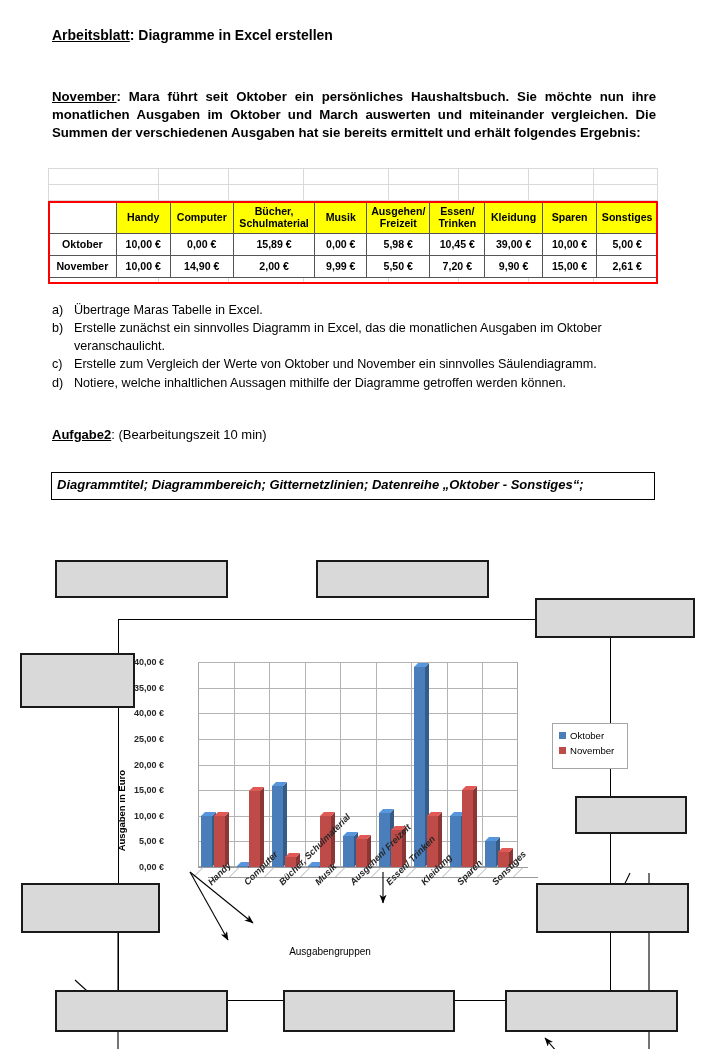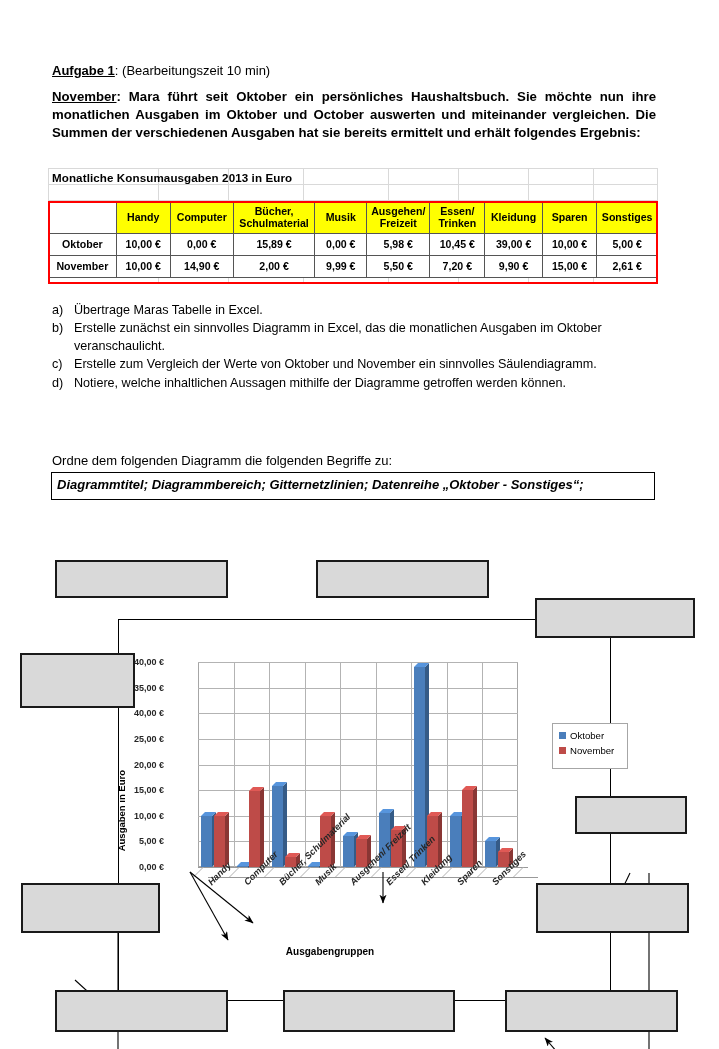--- a/index.html
+++ b/index.html
@@ -76,62 +76,61 @@
   .bar .face{position:absolute;left:0;bottom:0;width:11px;height:100%;}
   .bar .top{position:absolute;left:2px;width:11px;height:4px;top:-4px;transform:skewX(-45deg);}
   .bar .side{position:absolute;left:11px;bottom:2px;width:4px;height:100%;transform:skewY(-45deg);}
   .floor{position:absolute;left:0px;top:205px;width:330px;height:10px;}
   .floorcell{position:absolute;top:0;height:10px;border-left:1px solid #b0b0b0;}
   #floorline{position:absolute;left:0;top:205px;width:330px;height:1px;background:#999;}
   #floorline2{position:absolute;left:10px;top:215px;width:330px;height:1px;background:#999;}
   .catlbl{position:absolute;font-size:9.2px;font-style:italic;font-weight:bold;
       color:#262626;white-space:nowrap;transform-origin:left top;
       transform:rotate(-45deg);}
-  #xtitle{position:absolute;left:330px;top:396px;font-size:10px;font-weight:bold;
+  #xtitle{position:absolute;left:330px;top:396px;font-size:10px;font-weight:normal;
       white-space:nowrap;transform:translateX(-50%);}
   #legend{position:absolute;left:552px;top:723px;width:76px;height:46px;
       border:1px solid #a6a6a6;background:#fff;box-sizing:border-box;
       padding:4px 4px;font-size:9.6px;}
   .legrow{display:flex;align-items:center;gap:4px;margin:2px 0 4px 2px;}
   .legsw{width:7px;height:7px;display:inline-block;}
 
   
   svg#links{position:absolute;left:0;top:0;width:719px;height:1049px;pointer-events:none;}
 </style>
 </head>
 <body>
 
 <div class="page">
 
-
-  <div class="txt" id="a1">
-    <span class="u b">Aufgabe 1</span><span>: (Bearbeitungszeit 10 min)</span>
-  </div>
+  <div class="txt" id="wtitle">
+    <span class="u">Arbeitsblatt</span><span>: Diagramme in Excel erstellen</span>
+  </div>
+
 
   <div class="txt" id="situation">
-    <span class="u">November</span><span>: Mara führt seit Oktober ein persönliches Haushaltsbuch. Sie möchte nun ihre monatlichen Ausgaben im Oktober und October auswerten und miteinander vergleichen. Die Summen der verschiedenen Ausgaben hat sie bereits ermittelt und erhält folgendes Ergebnis:</span>
+    <span class="u">November</span><span>: Mara führt seit Oktober ein persönliches Haushaltsbuch. Sie möchte nun ihre monatlichen Ausgaben im Oktober und March auswerten und miteinander vergleichen. Die Summen der verschiedenen Ausgaben hat sie bereits ermittelt und erhält folgendes Ergebnis:</span>
   </div>
 
   <div id="xltable">
     <div class="gridbg">
       <div class="hgl" style="top:0px"></div>
       <div class="hgl" style="top:16px"></div>
       <div class="hgl" style="top:32px"></div>
       <div class="hgl" style="top:115px"></div>
       <div class="vgl" style="left:0px"></div>
       <div class="vgl" style="left:110px"></div>
       <div class="vgl" style="left:180px"></div>
       <div class="vgl" style="left:255px"></div>
       <div class="vgl" style="left:340px"></div>
       <div class="vgl" style="left:410px"></div>
       <div class="vgl" style="left:480px"></div>
       <div class="vgl" style="left:545px"></div>
       <div class="vgl" style="left:609px"></div>
     </div>
-    <div id="tabTitle">Monatliche Konsumausgaben 2013 in Euro</div>
 
     <table class="maintbl">
       <tbody>
           <tr>
         <td class="rowlbl"></td>
         <td class="hd" style="width:57px">Handy</td>
         <td class="hd" style="width:62px">Computer</td>
         <td class="hd" style="width:80px">Bücher, Schulmaterial</td>
         <td class="hd" style="width:55px">Musik</td>
         <td class="hd" style="width:60px">Ausgehen/ Freizeit</td>
@@ -184,21 +183,23 @@
     <div class="tl-row">
       <span class="tl-mark">c)</span>
       <span class="tl-txt">Erstelle zum Vergleich der Werte von Oktober und November ein sinnvolles Säulendiagramm.</span>
     </div>
     <div class="tl-row">
       <span class="tl-mark">d)</span>
       <span class="tl-txt">Notiere, welche inhaltlichen Aussagen mithilfe der Diagramme getroffen werden können.</span>
     </div>
   </div>
 
-  <div class="txt" id="a2sub">Ordne dem folgenden Diagramm die folgenden Begriffe zu:</div>
+  <div class="txt" id="a2">
+    <span class="u b">Aufgabe2</span><span>: (Bearbeitungszeit 10 min)</span>
+  </div>
 
   <div id="terms">
     <div>Diagrammtitel; Diagrammbereich; Gitternetzlinien; Datenreihe „Oktober - Sonstiges“;</div>
   </div>
 
   <div id="diagram">
 
     <div id="chartframe"></div>
 
 

